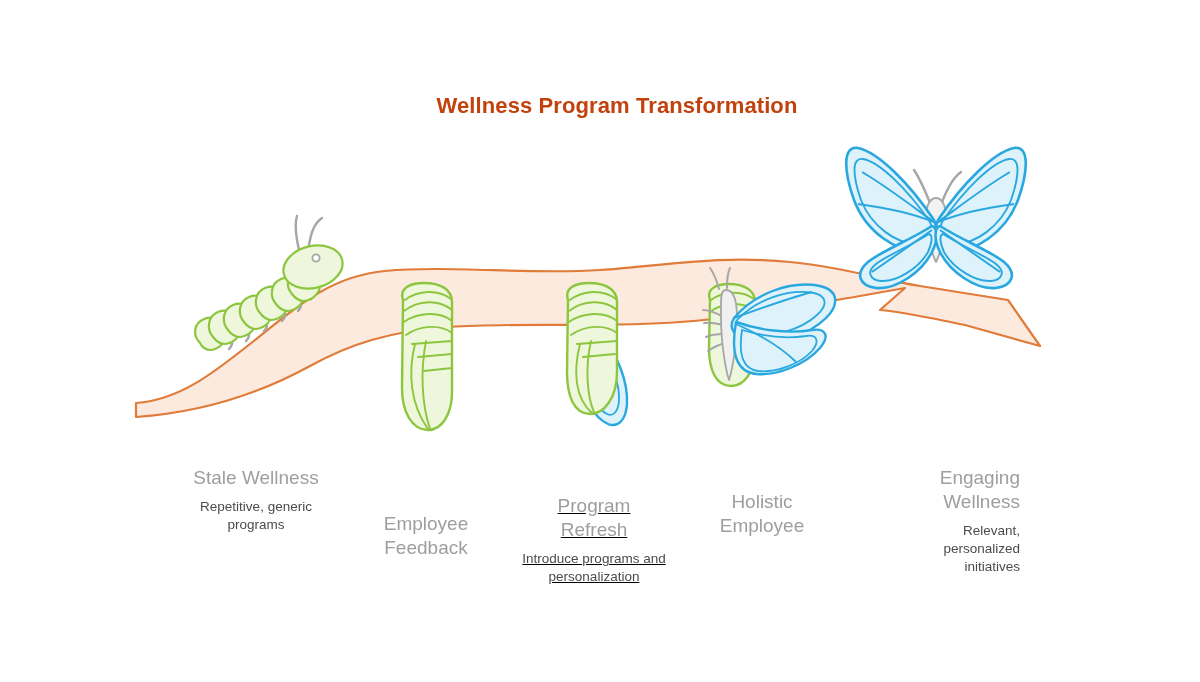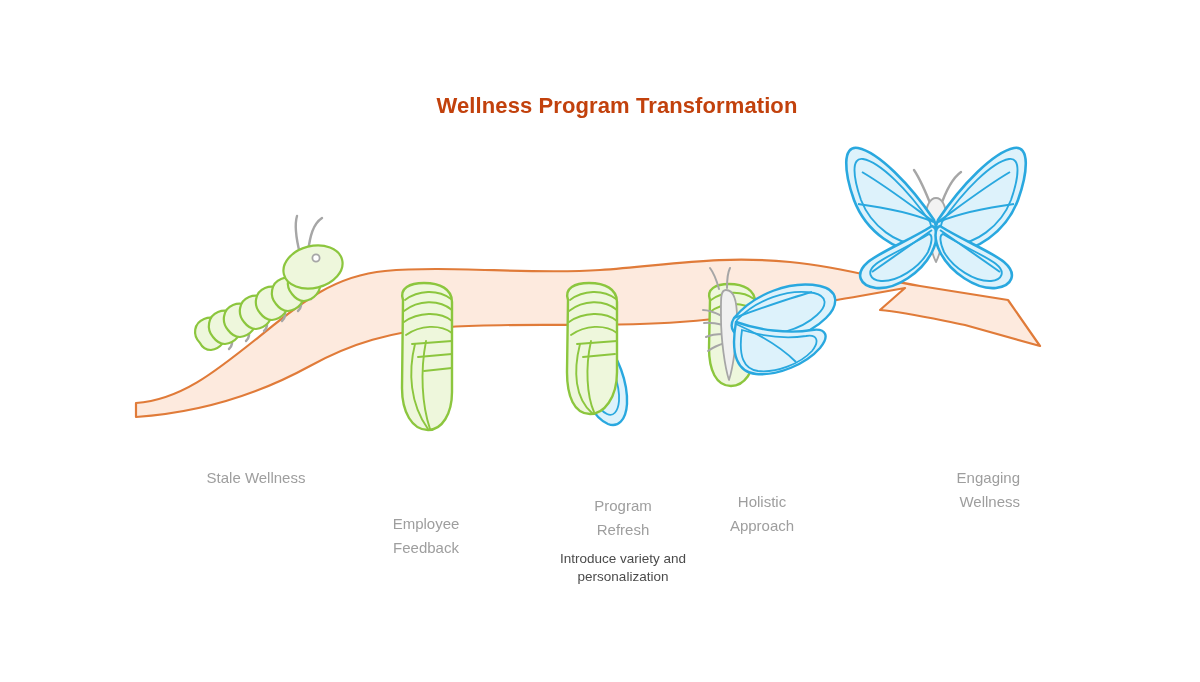--- a/index.html
+++ b/index.html
@@ -28,37 +28,37 @@
   #illustration {
     position: absolute;
     top: 0;
     left: 0;
   }
   .stage-label {
     position: absolute;
     text-align: center;
   }
   .stage-title {
-    font-size: 15px;
+    font-size: 19px;
     color: #9e9e9e;
     line-height: 24px;
     font-weight: normal;
     white-space: pre-line;
   }
   .stage-desc {
     font-size: 13.5px;
     color: #4b4b4b;
     line-height: 18px;
     margin-top: 8px;
     white-space: pre-line;
   }
   
   #stage-label-0 { left: 166px; top: 466px; width: 180px; }
   #stage-label-1 { left: 336px; top: 512px; width: 180px; }
-  #stage-label-2 { left: 533px; top: 494px; width: 180px; }
+  #stage-label-2 { left: 504px; top: 494px; width: 180px; text-decoration: underline; }
   #stage-label-3 { left: 672px; top: 490px; width: 180px; }
   #stage-label-4 { left: 840px; top: 466px; width: 180px; text-align: right; }
 </style>
 </head>
 <body>
 
 <div id="page-title">Wellness Program Transformation</div>
 
 <svg id="illustration" width="1200" height="682" viewBox="0 0 1200 682" xmlns="http://www.w3.org/2000/svg">
 
@@ -246,31 +246,36 @@
       <path d="M938,222 C 960,206 986,186 1010,172"></path>
       <path d="M938,222 C 958,214 984,208 1014,204"></path>
       <path d="M932,230 C 912,244 892,258 872,272"></path>
       <path d="M940,230 C 960,244 980,258 1000,272"></path>
     </g>
   </g>
 </svg>
 
 <div class="stage-label" id="stage-label-0">
   <div class="stage-title">Stale Wellness</div>
+  <div class="stage-desc">Repetitive, generic
+programs</div>
 </div>
 <div class="stage-label" id="stage-label-1">
   <div class="stage-title">Employee
 Feedback</div>
 </div>
 <div class="stage-label" id="stage-label-2">
   <div class="stage-title">Program
 Refresh</div>
-  <div class="stage-desc">Introduce variety and
+  <div class="stage-desc">Introduce programs and
 personalization</div>
 </div>
 <div class="stage-label" id="stage-label-3">
   <div class="stage-title">Holistic
-Approach</div>
+Employee</div>
 </div>
 <div class="stage-label" id="stage-label-4">
   <div class="stage-title">Engaging
 Wellness</div>
+  <div class="stage-desc">Relevant,
+personalized
+initiatives</div>
 </div>
 
 </body></html>

